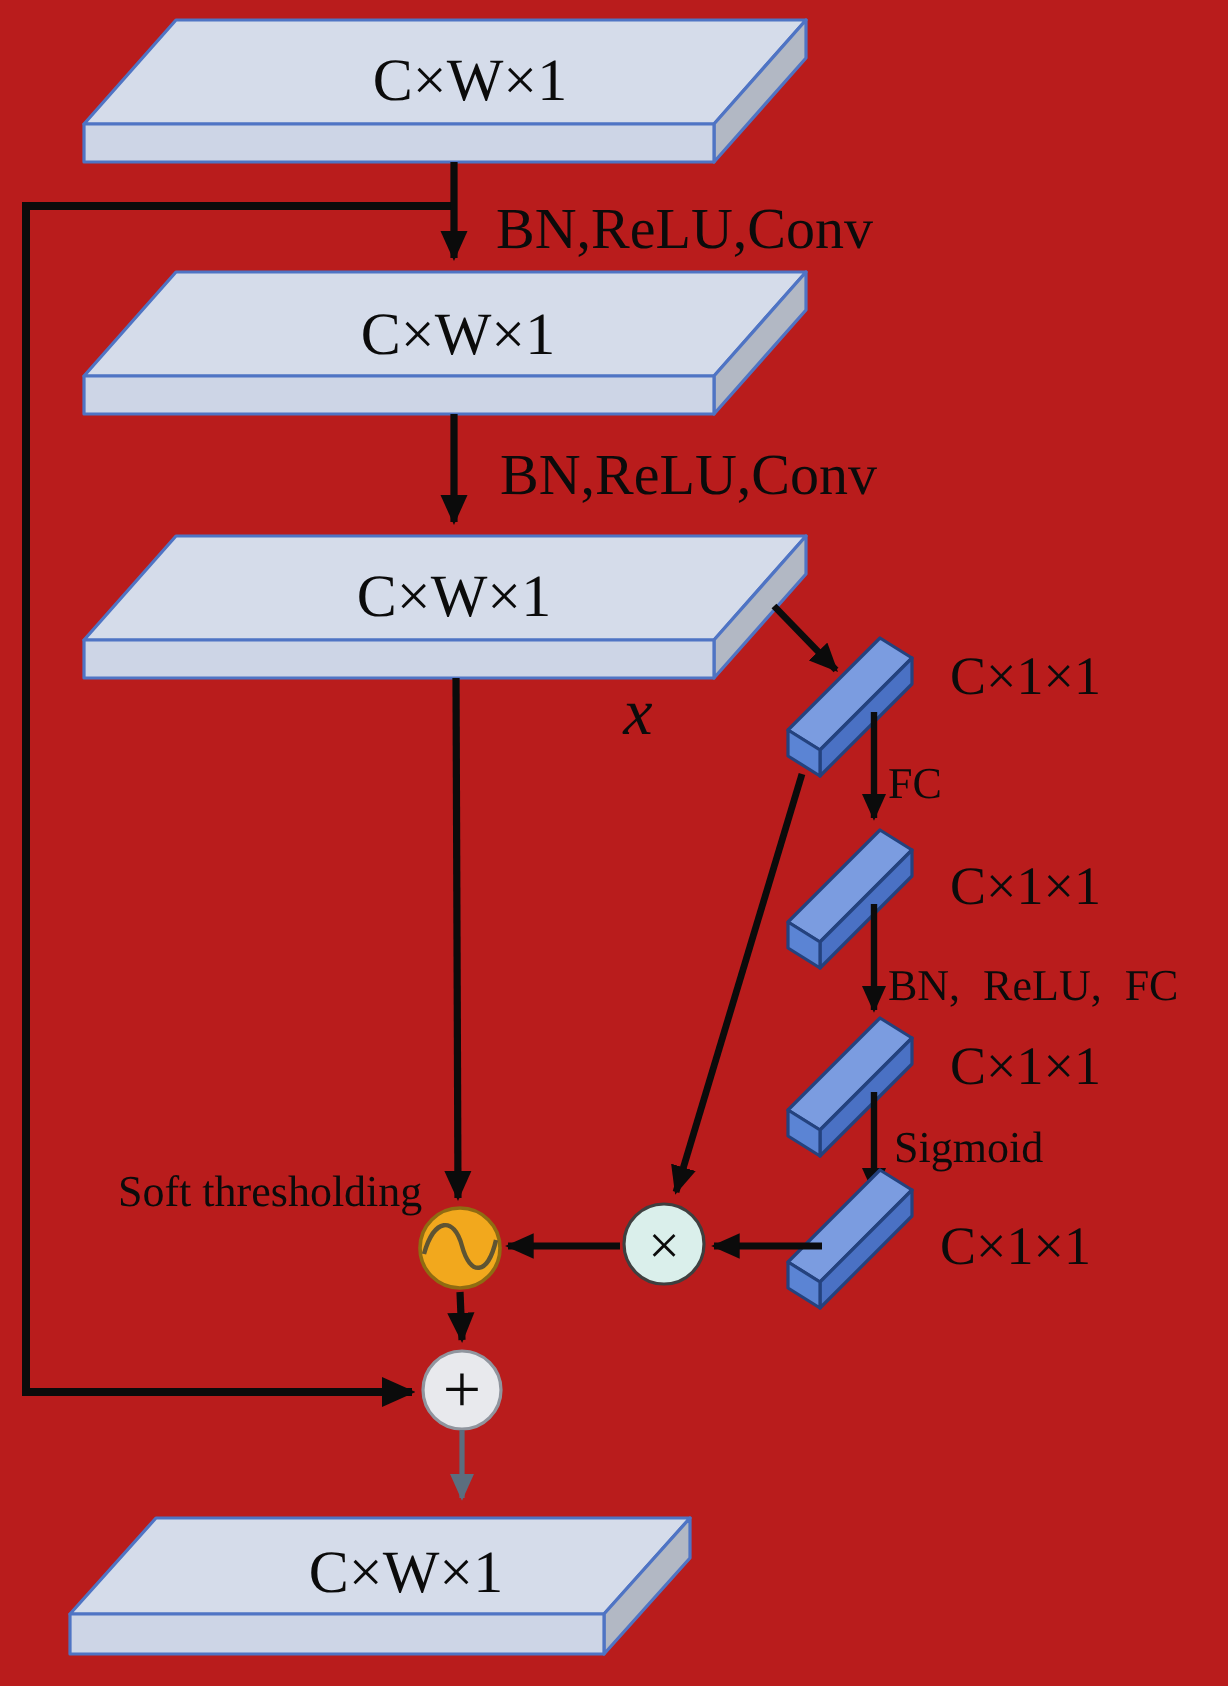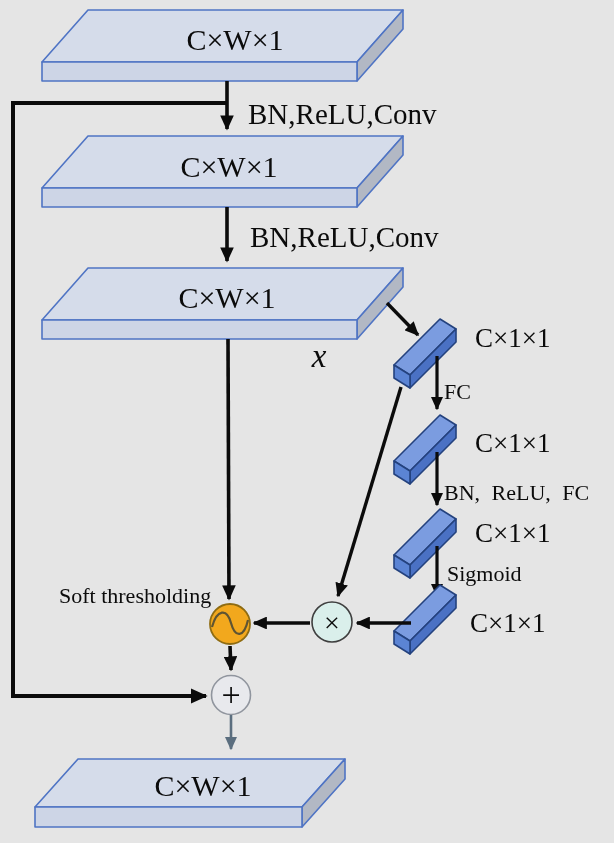--- a/index.html
+++ b/index.html
@@ -14,21 +14,21 @@
     --ink:#0b0b0b;
     --gray-line:#5b6e7f;
     --mult-fill:#daefeb;
     --mult-stroke:#3f3f3f;
     --soft-fill:#f2a81d;
     --soft-stroke:#8f6c12;
     --add-fill:#e8e9ed;
     --add-stroke:#90959e;
   }
   html,body{margin:0;padding:0;background:#ffffff;}
-  .stage{width:614px;height:843px;position:relative;background:#e5e5e5;}
+  .stage{width:614px;height:843px;position:relative;background:#b91c1c;}
   svg{display:block;}
   text{font-family:"Liberation Serif","DejaVu Serif",serif;fill:#0b0b0b;}
   .slab-front{fill:var(--slab-fill);stroke:var(--slab-stroke);stroke-width:1.6;stroke-linejoin:round;}
   .slab-top{fill:var(--slab-top);stroke:var(--slab-stroke);stroke-width:1.6;stroke-linejoin:round;}
   .slab-side{fill:var(--slab-side);stroke:var(--slab-stroke);stroke-width:1.6;stroke-linejoin:round;}
   .bar-top{fill:var(--bar-top);stroke:var(--bar-stroke);stroke-width:1.6;stroke-linejoin:round;}
   .bar-front{fill:var(--bar-front);stroke:var(--bar-stroke);stroke-width:1.6;stroke-linejoin:round;}
   .bar-cap{fill:var(--bar-cap);stroke:var(--bar-stroke);stroke-width:1.6;stroke-linejoin:round;}
   .flow{stroke:var(--ink);fill:none;}
   .grayflow{stroke:var(--gray-line);fill:none;}

